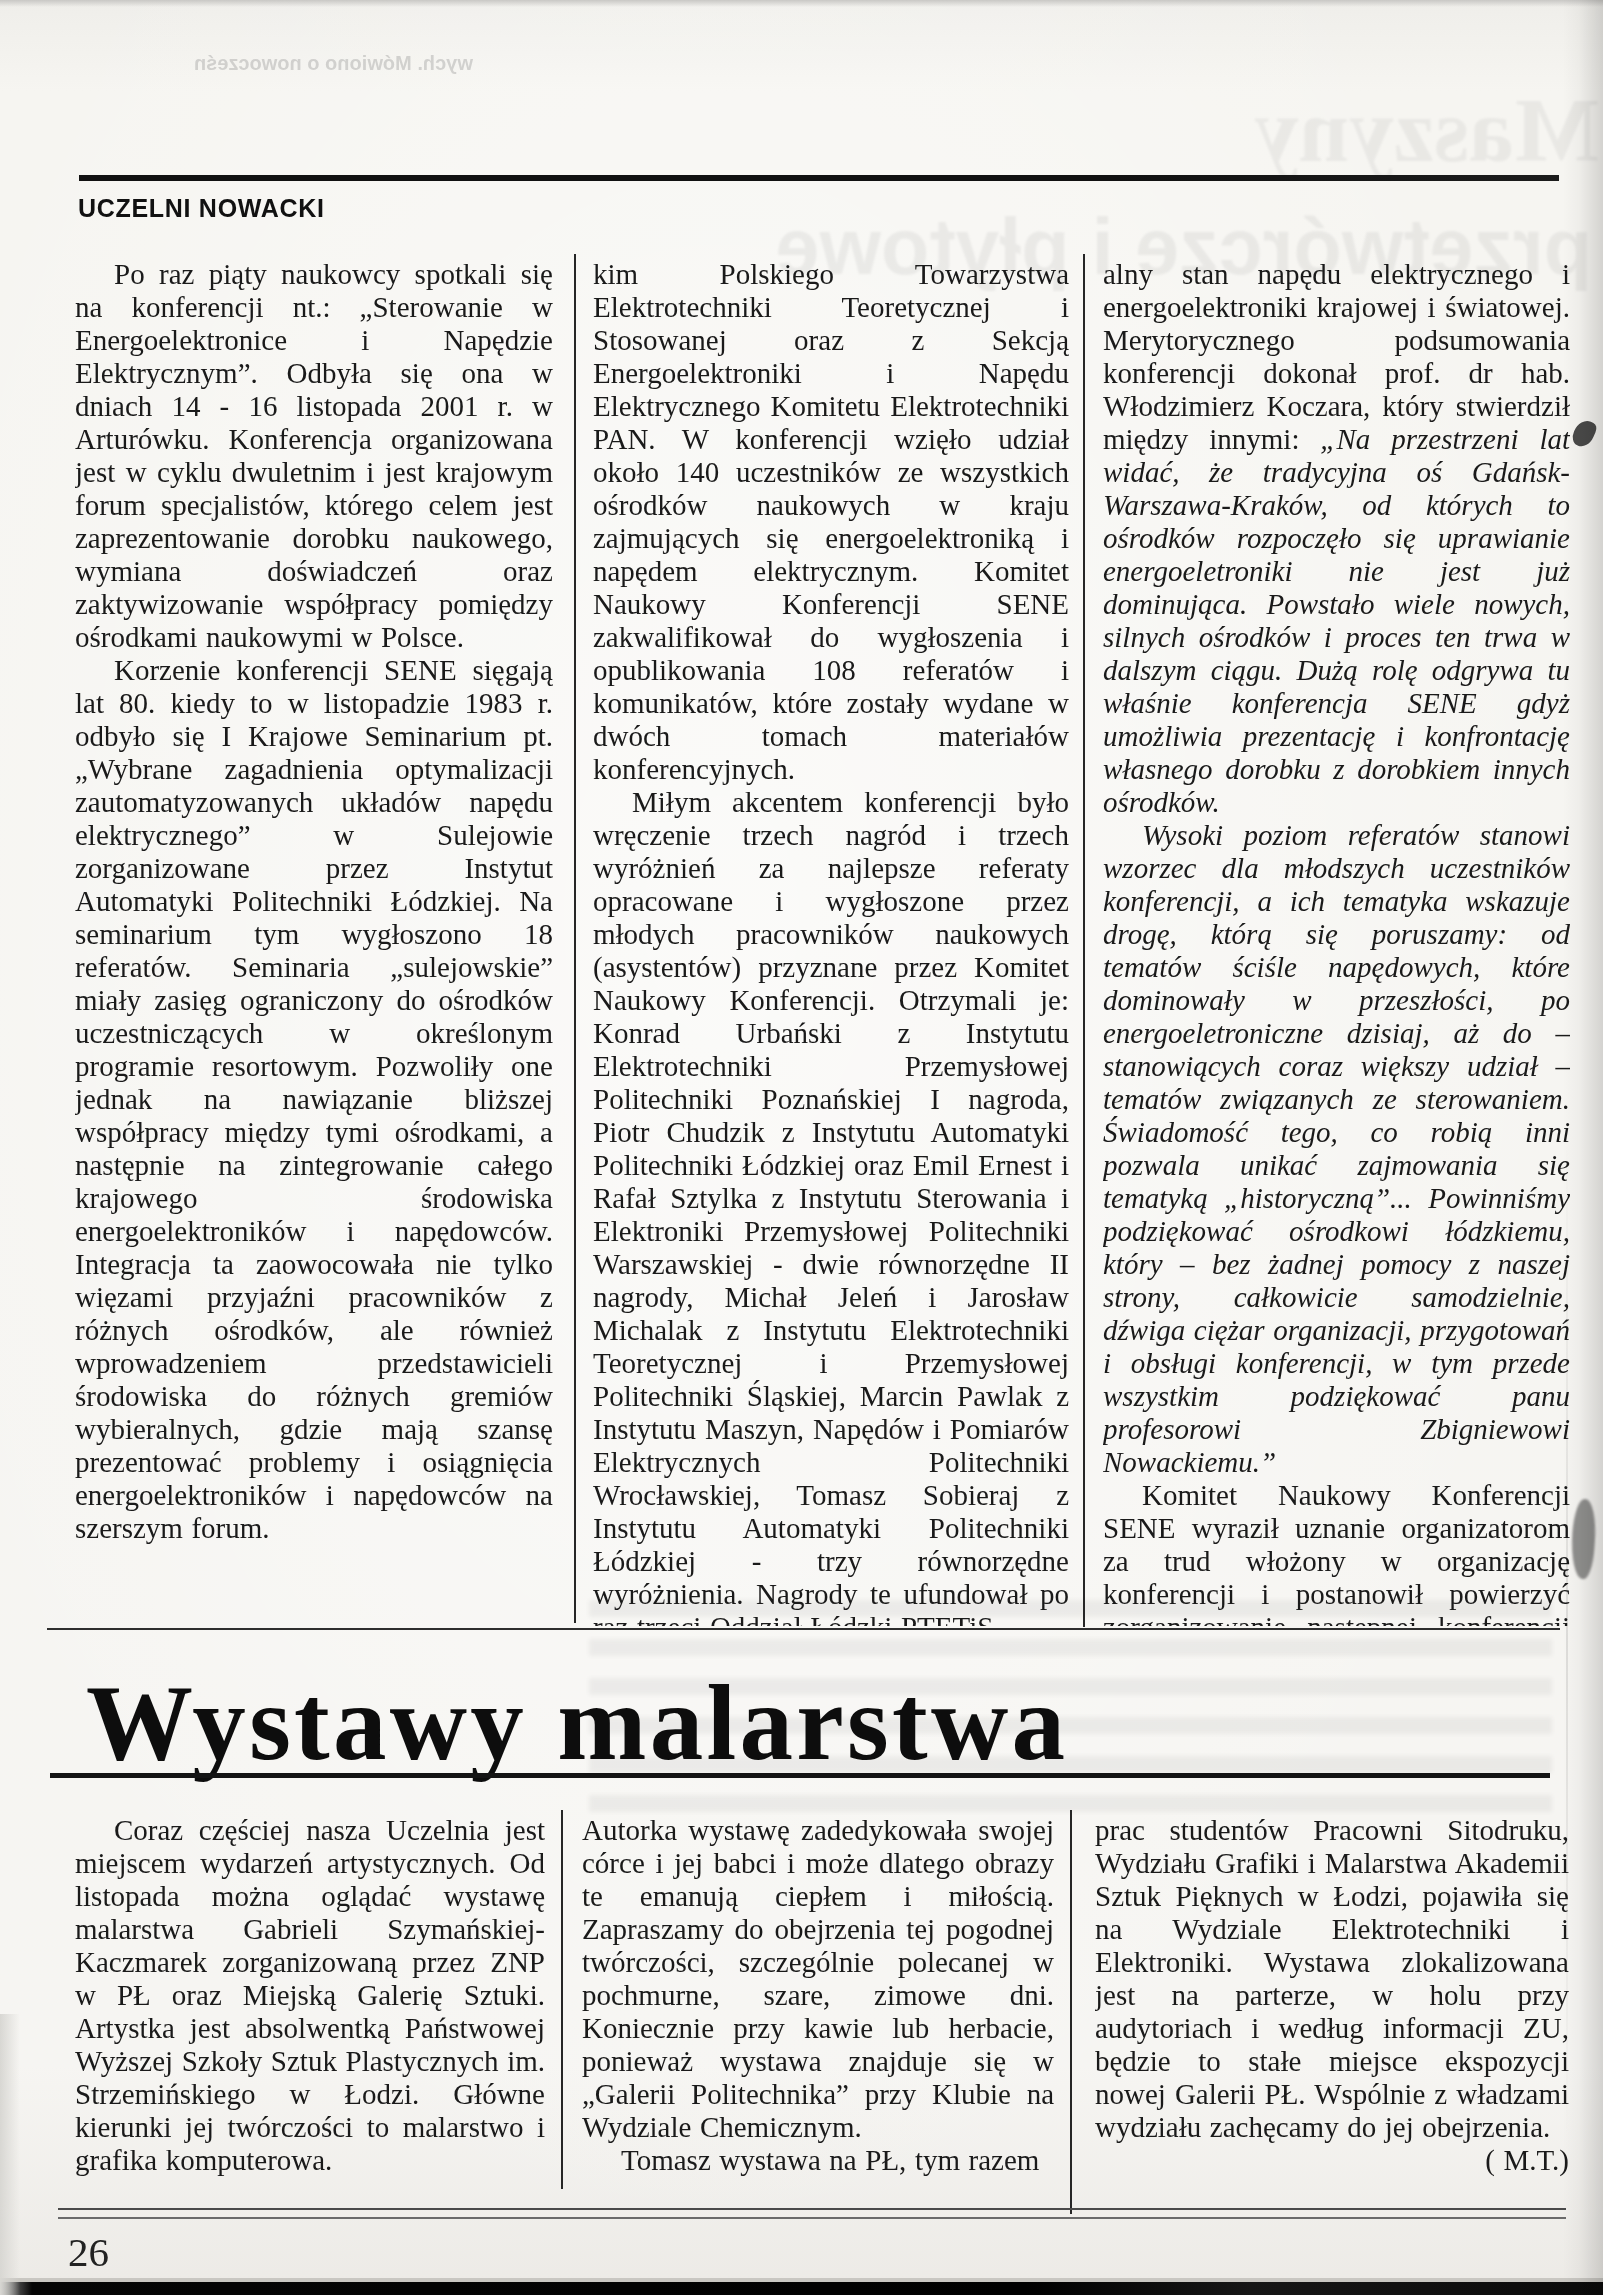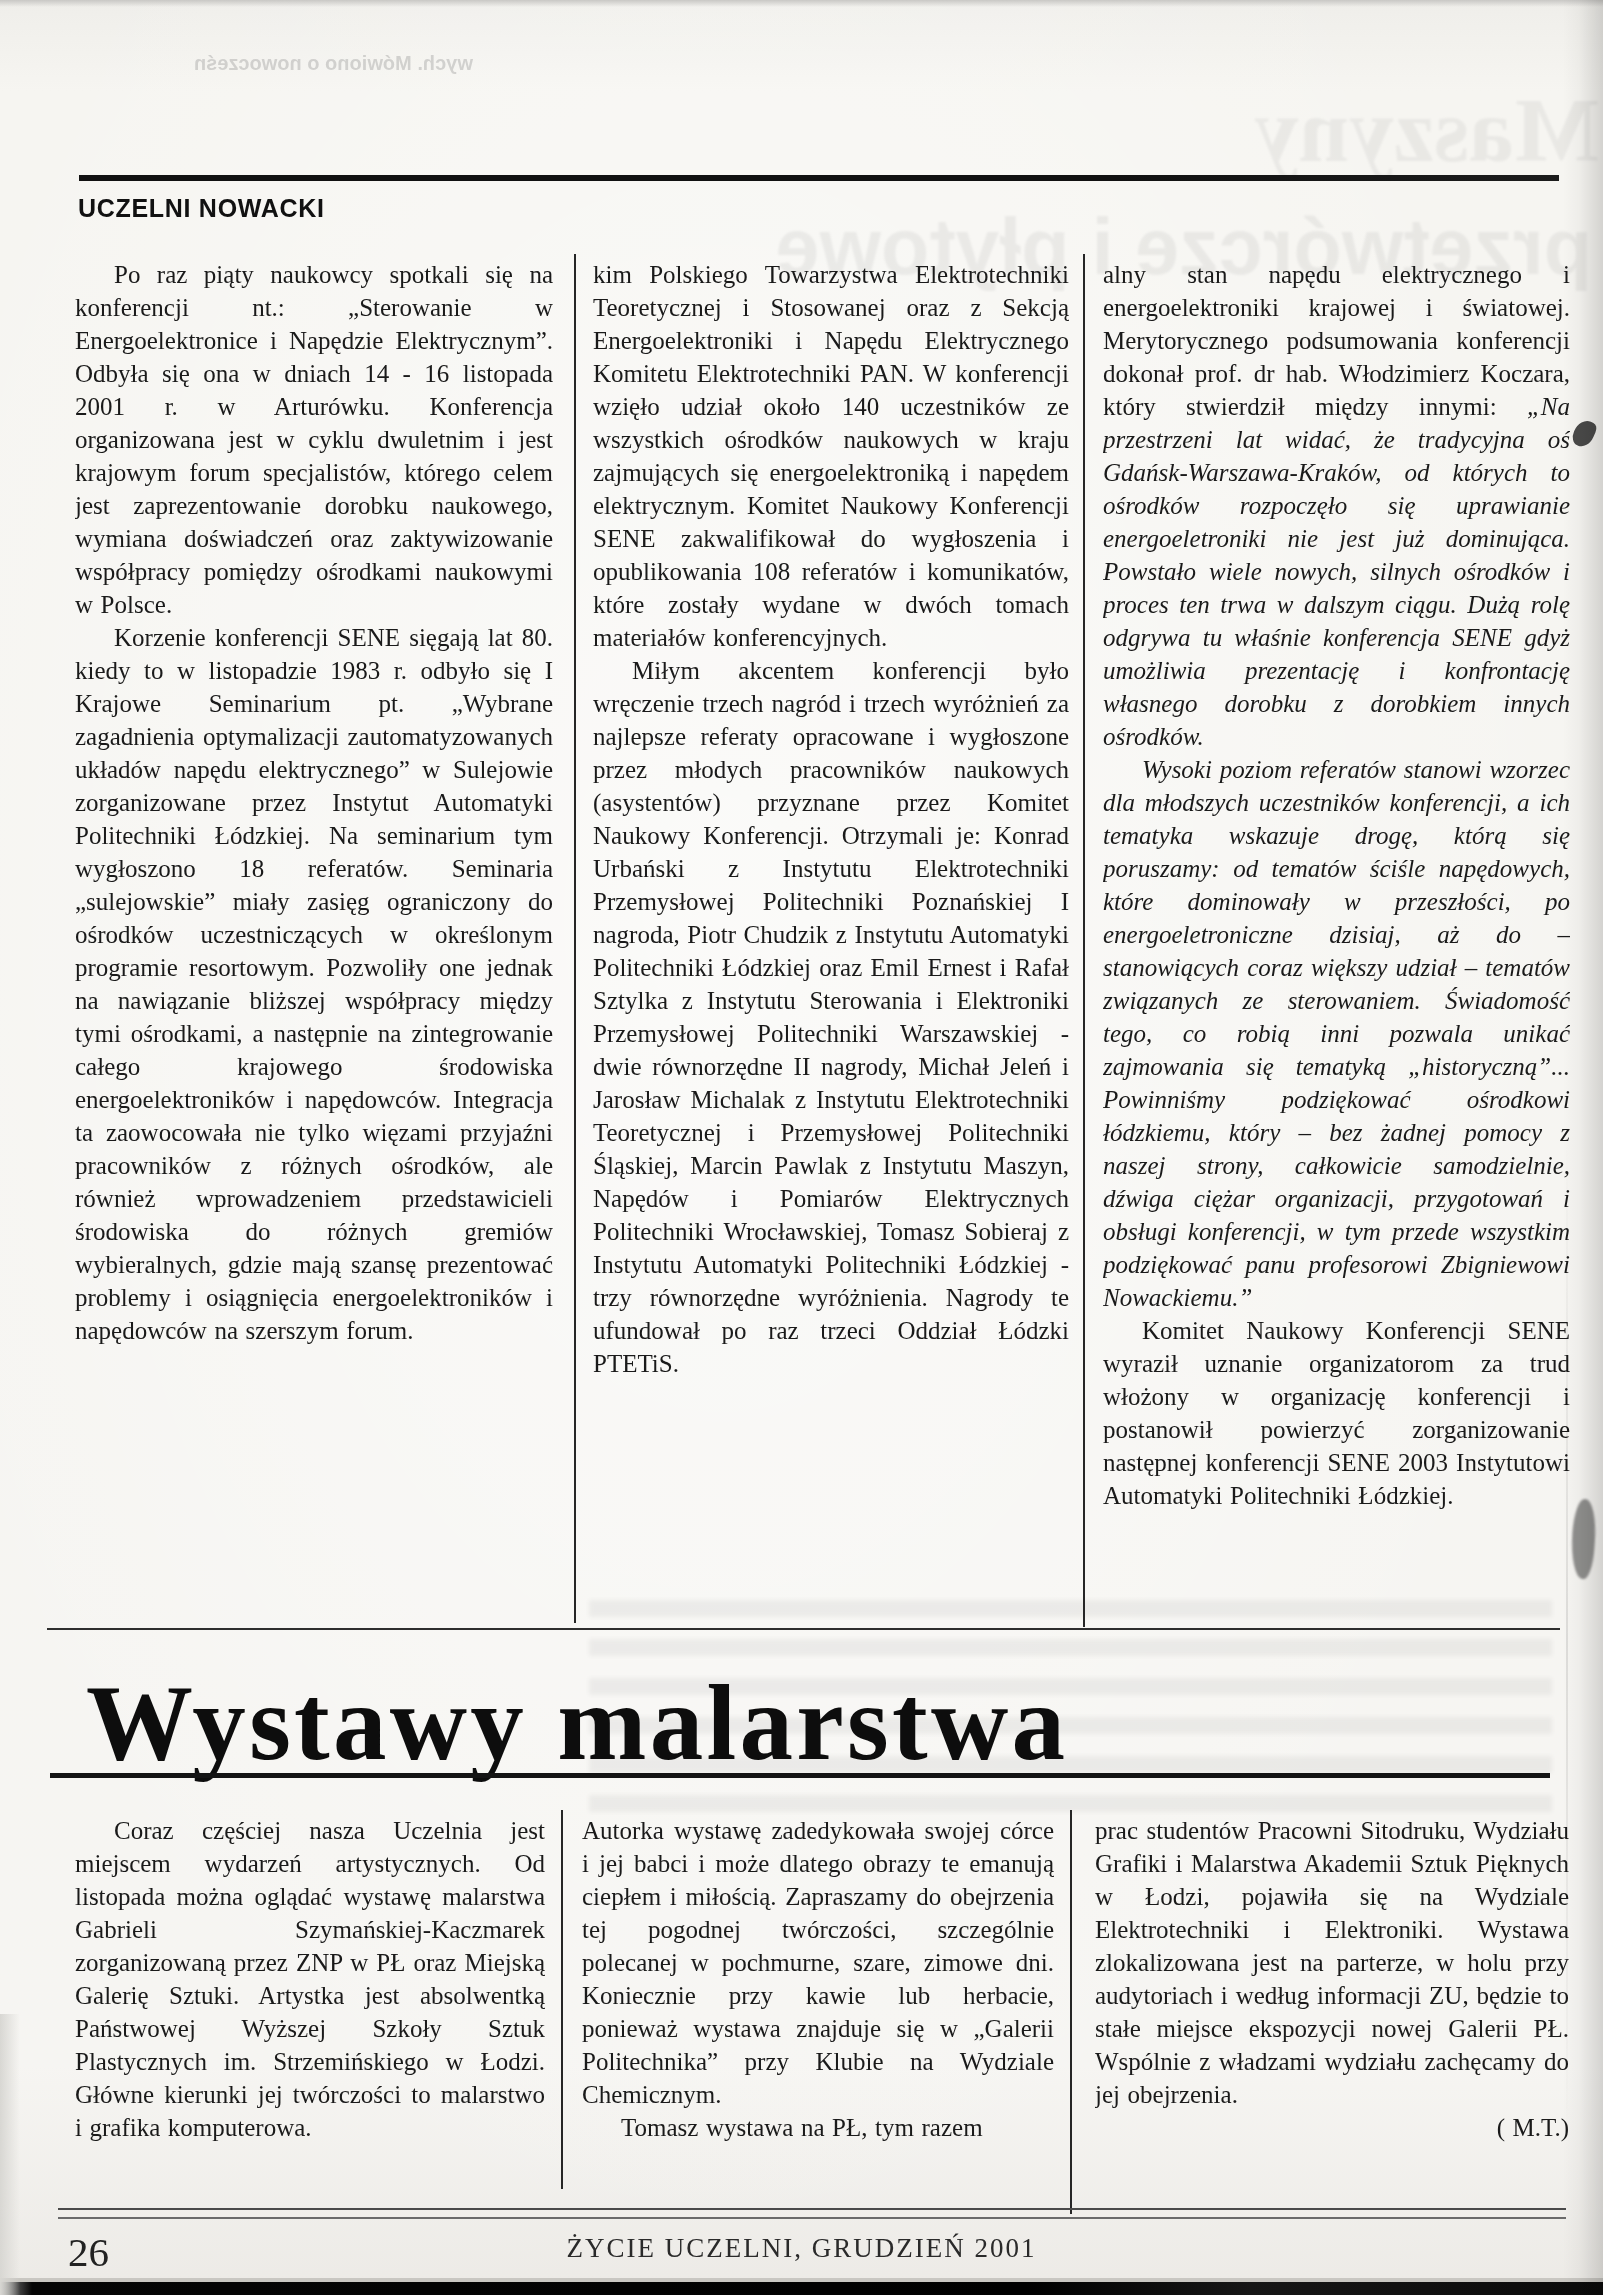--- a/index.html
+++ b/index.html
@@ -46,21 +46,21 @@
   .rule1{left:79px;top:175px;width:1480px;height:6px;
     background:linear-gradient(90deg,#111 0 70%,#1c1c1c 100%);}
   .rule-thin-sep{left:47px;top:1628px;width:1513px;height:2px;background:#2e2e2e;}
   .rule2{left:50px;top:1773px;width:1500px;height:5.4px;}
   .rule-footer-a{left:58px;top:2208px;width:1508px;height:2px;background:#4a4a4a;}
   .rule-footer-b{left:58px;top:2217px;width:1508px;height:2px;background:#6a6a6a;}
   .author{position:absolute;left:78px;top:194px;
     font-family:"Liberation Sans","DejaVu Sans",sans-serif;
     font-weight:bold;font-size:25px;letter-spacing:0.7px;color:#111;}
   
-  .col{position:absolute;font-size:25px;line-height:33px;text-align:justify;
+  .col{position:absolute;font-size:29px;line-height:33px;text-align:justify;
     overflow:hidden;hyphens:auto;-webkit-hyphens:auto;word-spacing:1.3px;color:#1a1a1a;}
   .a1{top:258px;height:1368px;}
   .a2{top:1814px;height:401px;}
   #a1c0{left:75px;width:478px;} #a1c1{left:593px;width:476px;} #a1c2{left:1103px;width:467px;}
   #a2c0{left:75px;width:470px;} #a2c1{left:582px;width:472px;} #a2c2{left:1095px;width:474px;}
   .vdiv{position:absolute;width:2px;background:#262626;}
   .d1{left:574px;top:254px;height:1369px;}
   .d2{left:1083px;top:254px;height:1373px;}
   .d3{left:561px;top:1810px;height:379px;}
   .d4{left:1070px;top:1810px;height:404px;}
@@ -120,21 +120,20 @@
     </section>
   <div class="vdiv d4"></div>
   <section class="col a2" id="a2c2">
       <p class="para"><span>prac studentów Pracowni Sitodruku, Wydziału Grafiki i Malarstwa Akademii Sztuk Pięknych w Łodzi, pojawiła się </span><span class="b">na Wydziale Elektrotechniki i Elektroniki</span><span>. Wystawa zlokalizowana jest na parterze, w holu przy audytoriach i według informacji ZU, będzie to stałe miejsce ekspozycji nowej Galerii PŁ. Wspólnie z władzami wydziału zachęcamy do jej obejrzenia.</span></p>
       <p class="para align-right"><span>( M.T.)</span></p>
     </section>
 
   <div class="rule rule-footer-a"></div>
   <div class="rule rule-footer-b"></div>
   <div class="pageno">26</div>
-  <div class="footer-center">ŻYCIE UCZELNI,  GRUDZIEŃ 2001</div>
 
   <div class="bar-sliver"></div>
   <div class="bar-black"></div>
   <div class="edge-left"></div>
   <div class="crease"></div>
   <div class="edge-right"></div>
 </div>
 
 
 </body></html>

